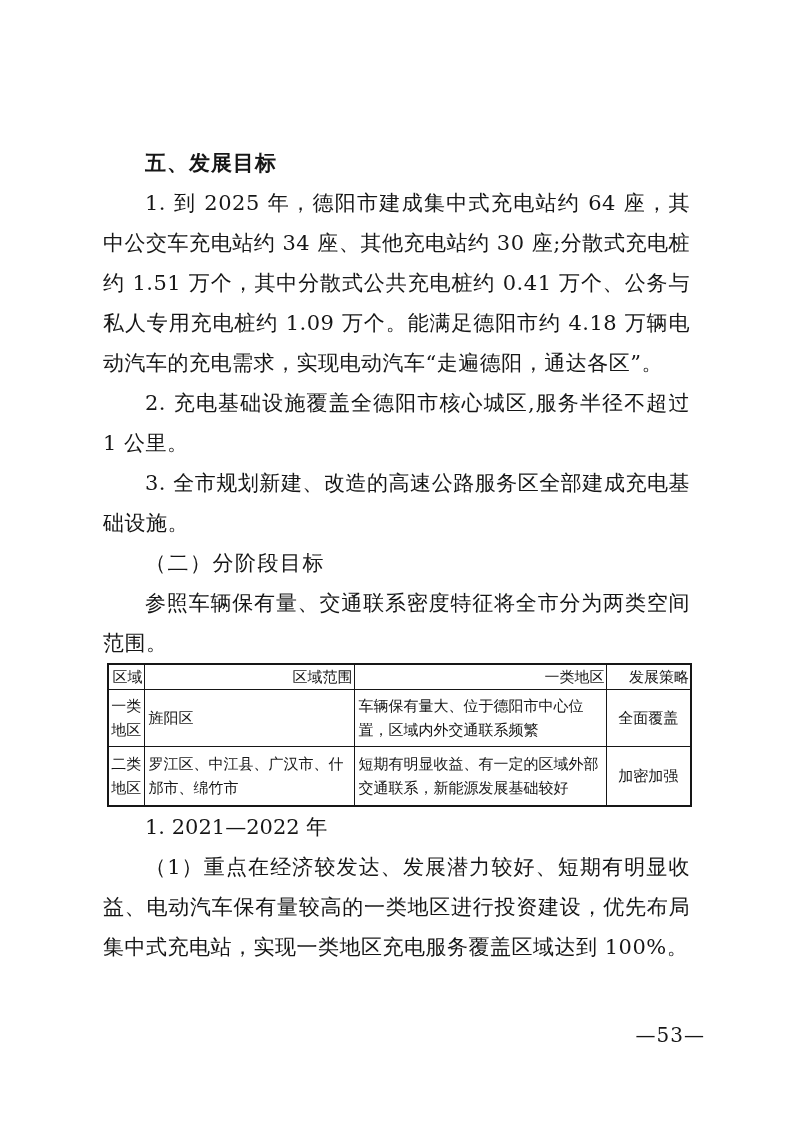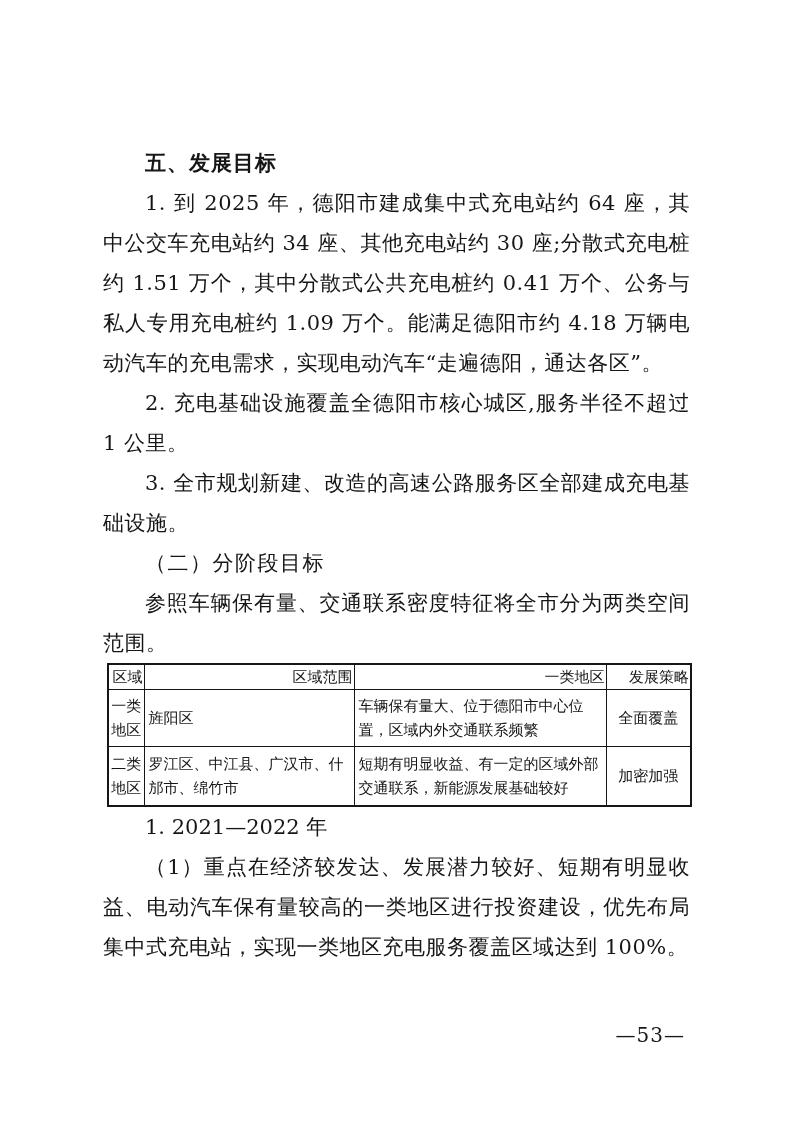--- a/index.html
+++ b/index.html
@@ -70,21 +70,21 @@
     text-align: right;
     padding: 0 1px;
   }
   .region-table tbody tr.row-1 td { height: 57px; }
   .region-table tbody tr.row-2 td { height: 59px; }
   .cell-center { text-align: center; padding: 0 1px; }
   .cell-left { text-align: left; padding: 2px 2px 2px 4px; }
   .page-number {
     position: absolute;
     top: 1023px;
-    right: 108px;
+    right: 88px;
     font-size: 20px;
     line-height: 24px;
     letter-spacing: 1px;
   }
 </style>
 </head>
 <body>
 
 <div class="page">
 

